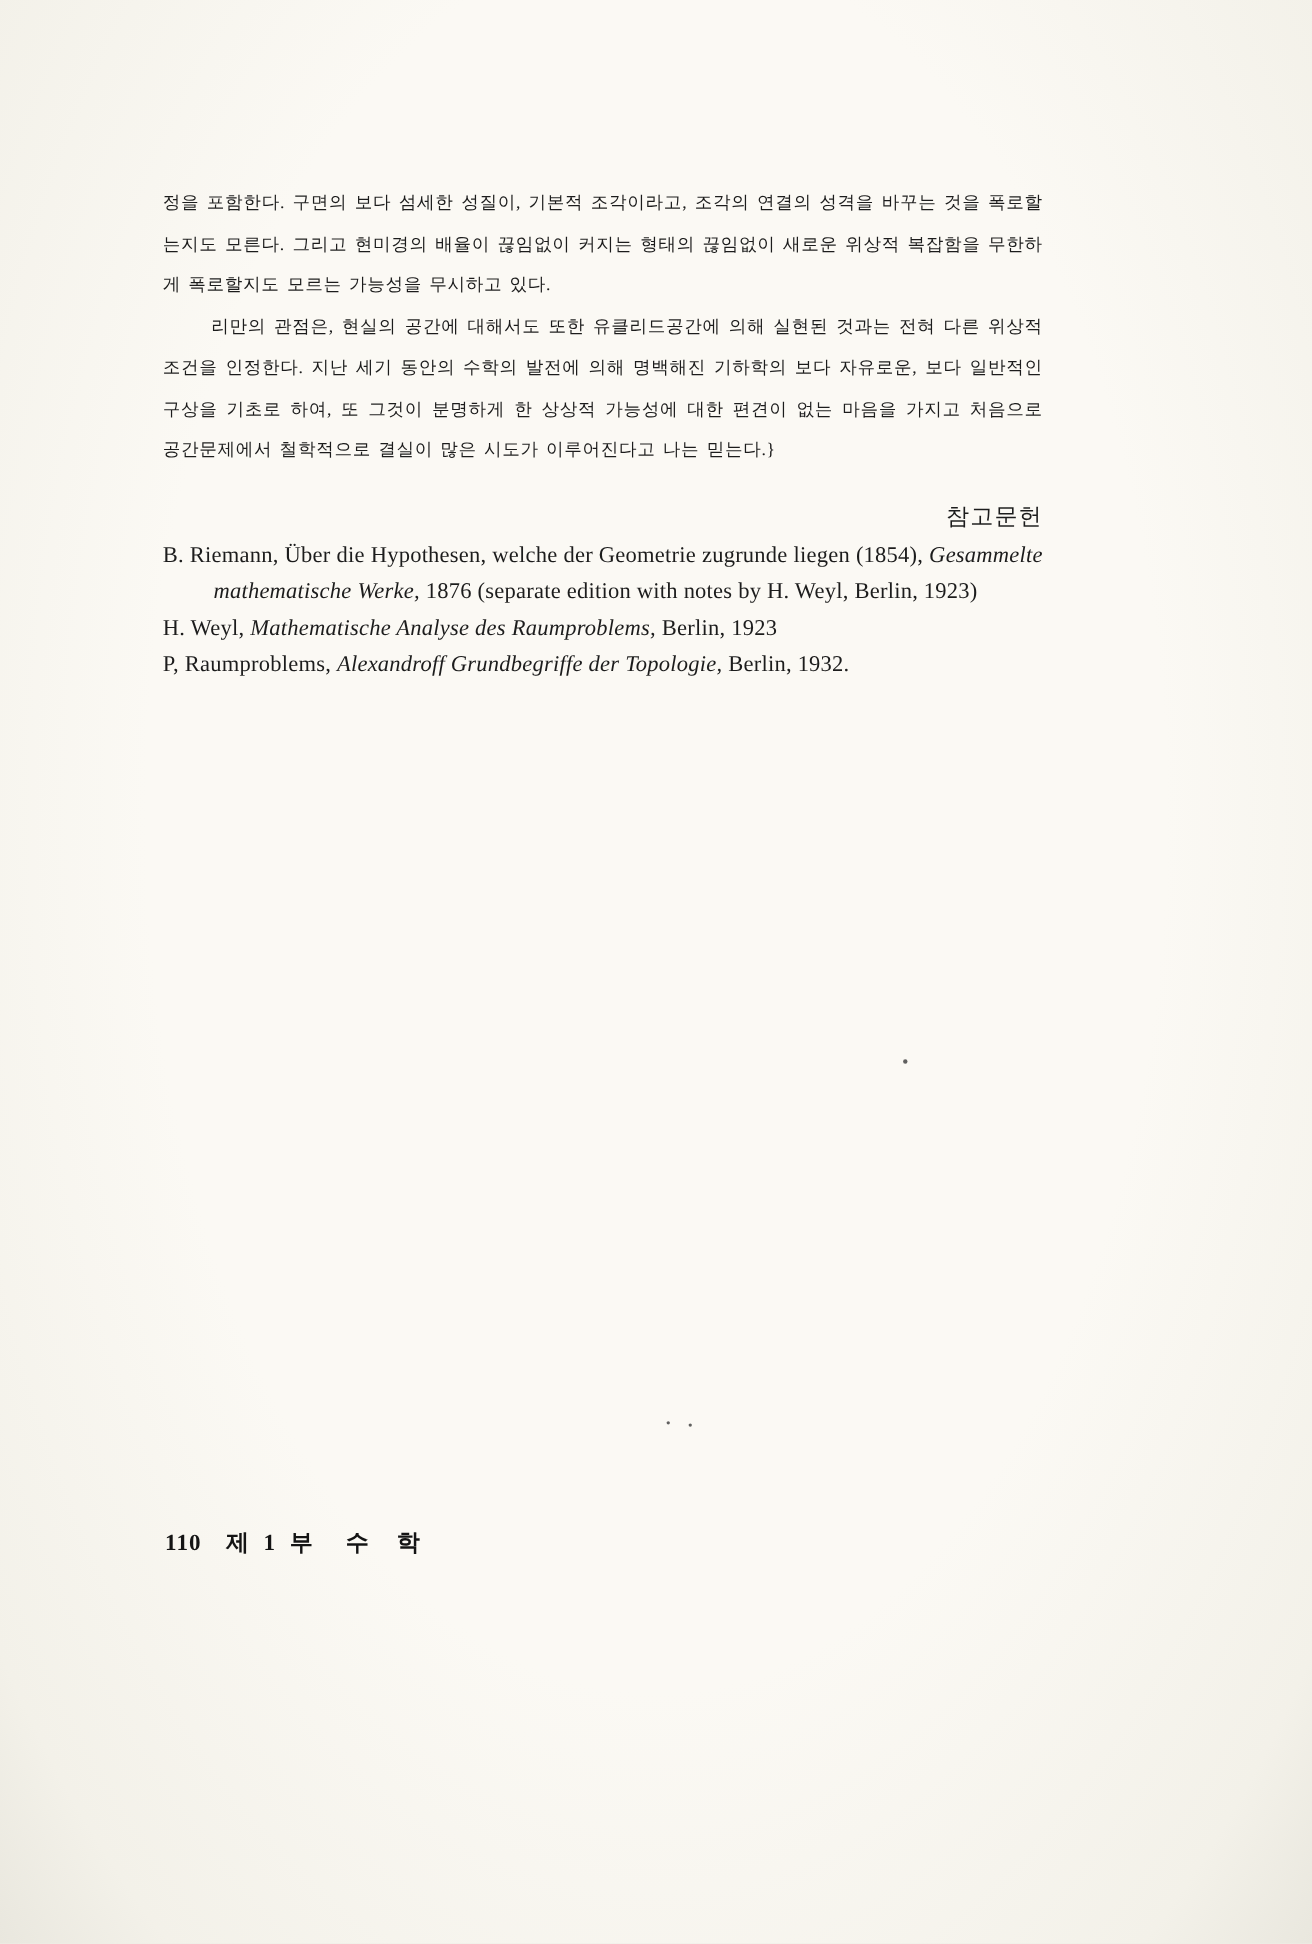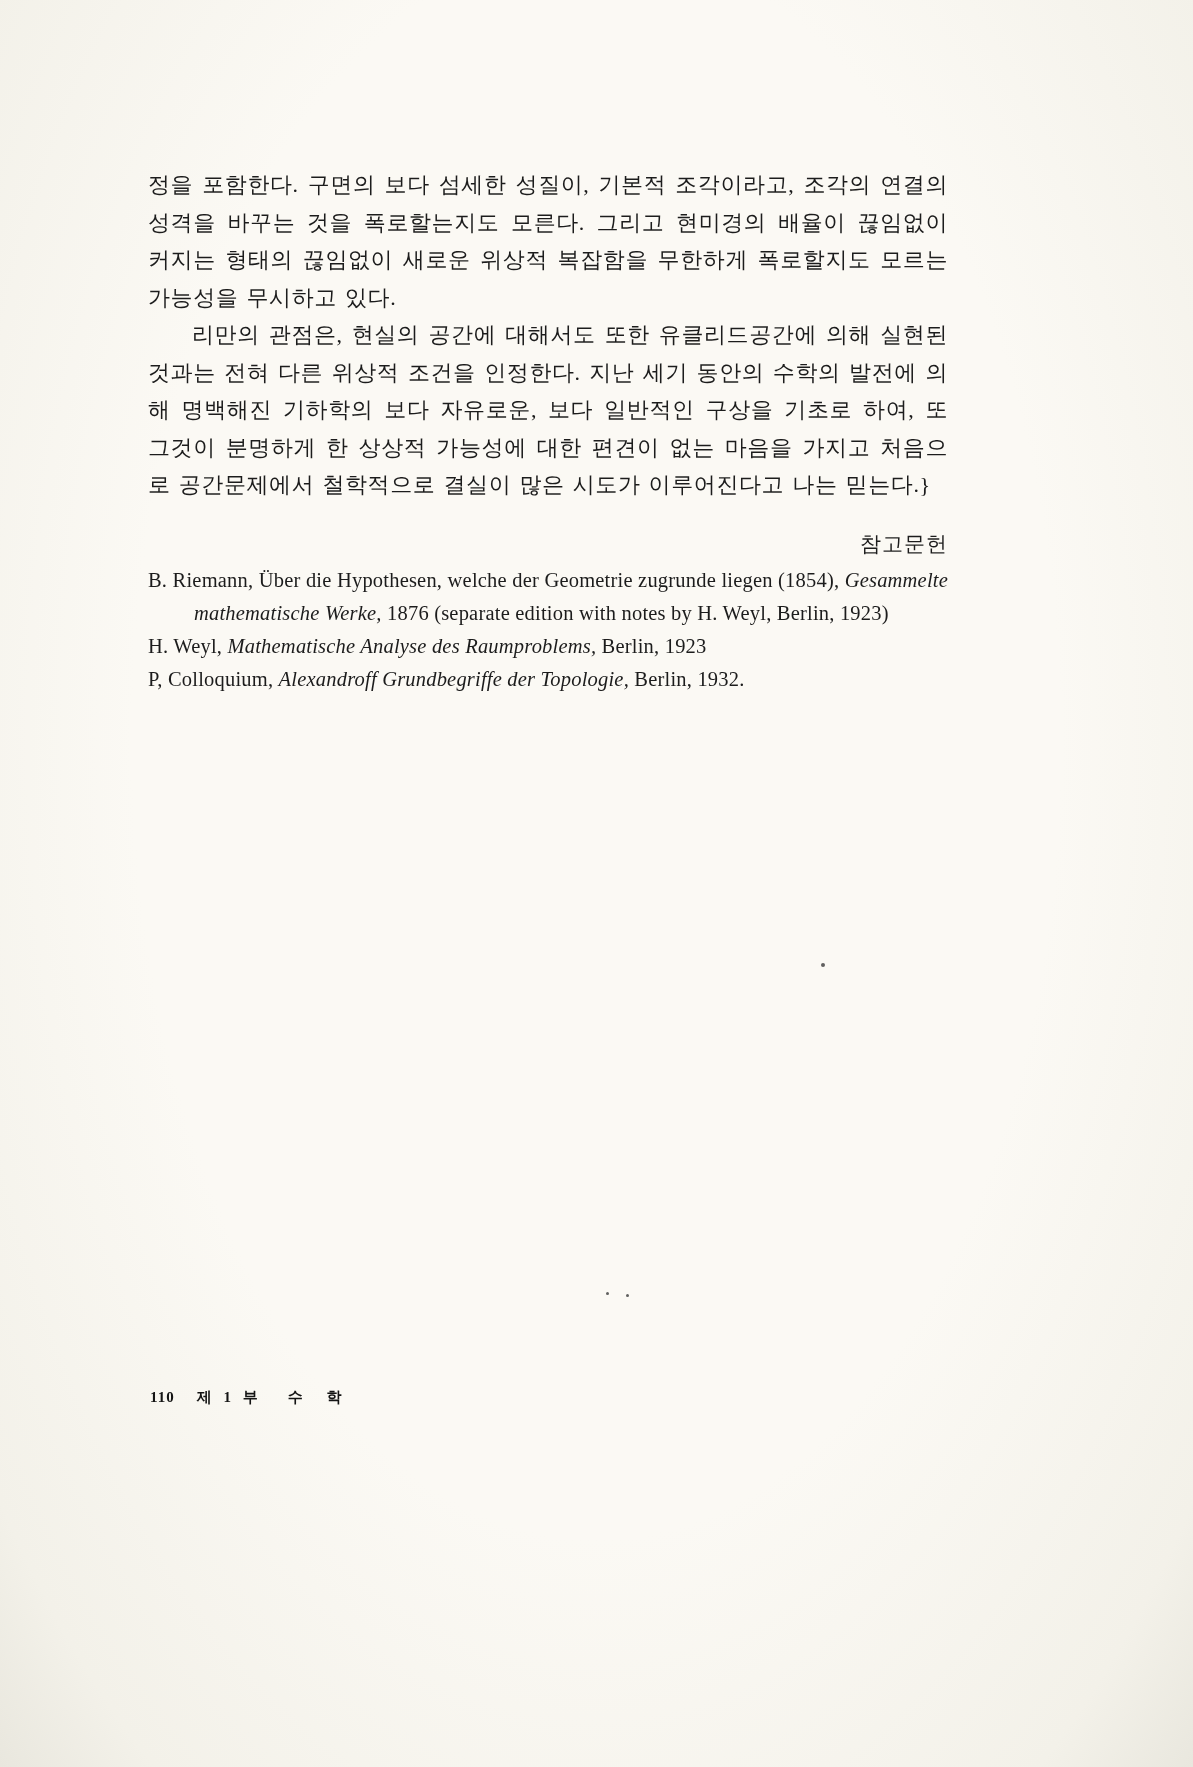--- a/index.html
+++ b/index.html
@@ -16,21 +16,21 @@
     inset: 0;
     background: radial-gradient(ellipse at 50% 42%, #fbf9f4 55%, #f3f1e9 88%, #e9e7de 100%);
   }
   .content {
     position: absolute;
     left: 148px;
     top: 166px;
     width: 800px;
   }
   .para {
-    font-size: 22px;
+    font-size: 16px;
     line-height: 37.5px;
     text-align: justify;
     letter-spacing: 0.6px;
     word-spacing: 2px;
   }
   .para.indent { text-indent: 44px; }
   .refs-heading {
     margin-top: 26px;
     margin-bottom: 6px;
     font-size: 21px;
@@ -45,21 +45,21 @@
     padding-left: 46px;
     text-indent: -46px;
     text-align: justify;
     letter-spacing: 0.2px;
   }
   .italic { font-style: italic; }
   .footer {
     position: absolute;
     left: 150px;
     top: 1388px;
-    font-size: 15px;
+    font-size: 21px;
     font-weight: bold;
     color: #141414;
     white-space: nowrap;
   }
   .footer .pageno { letter-spacing: 1px; margin-right: 22px; }
   .footer .part { letter-spacing: 4px; margin-right: 26px; }
   .footer .subject { letter-spacing: 10px; }
   .speck {
     position: absolute;
     background: #3a3a3a;
@@ -77,21 +77,21 @@
 
   <div class="content">
     <p class="para">정을 포함한다. 구면의 보다 섬세한 성질이, 기본적 조각이라고, 조각의 연결의 성격을 바꾸는 것을 폭로할는지도 모른다. 그리고 현미경의 배율이 끊임없이 커지는 형태의 끊임없이 새로운 위상적 복잡함을 무한하게 폭로할지도 모르는 가능성을 무시하고 있다.</p>
     <p class="para indent">리만의 관점은, 현실의 공간에 대해서도 또한 유클리드공간에 의해 실현된 것과는 전혀 다른 위상적 조건을 인정한다. 지난 세기 동안의 수학의 발전에 의해 명백해진 기하학의 보다 자유로운, 보다 일반적인 구상을 기초로 하여, 또 그것이 분명하게 한 상상적 가능성에 대한 편견이 없는 마음을 가지고 처음으로 공간문제에서 철학적으로 결실이 많은 시도가 이루어진다고 나는 믿는다.}</p>
 
     <h2 class="refs-heading">참고문헌</h2>
 
     <div class="ref-list">
         <p class="ref-item"><span>B. Riemann, Über die Hypothesen, welche der Geometrie zugrunde liegen (1854), </span><span class="italic">Gesammelte mathematische Werke,</span><span> 1876 (separate edition with notes by H. Weyl, Berlin, 1923)</span></p>
         <p class="ref-item"><span>H. Weyl, </span><span class="italic">Mathematische Analyse des Raumproblems,</span><span> Berlin, 1923</span></p>
-        <p class="ref-item"><span>P, Colloquium, </span><span class="italic">Alexandroff Grundbegriffe der Topologie,</span><span> Berlin, 1932.</span></p>
+        <p class="ref-item"><span>P, Raumproblems, </span><span class="italic">Alexandroff Grundbegriffe der Topologie,</span><span> Berlin, 1932.</span></p>
       </div>
   </div>
 
   <div class="footer">
     <span class="pageno">110</span><span class="part">제 1 부</span><span class="subject">수 학</span>
   </div>
 
   <span class="speck s1"></span>
   <span class="speck s2"></span>
   <span class="speck s3"></span>

